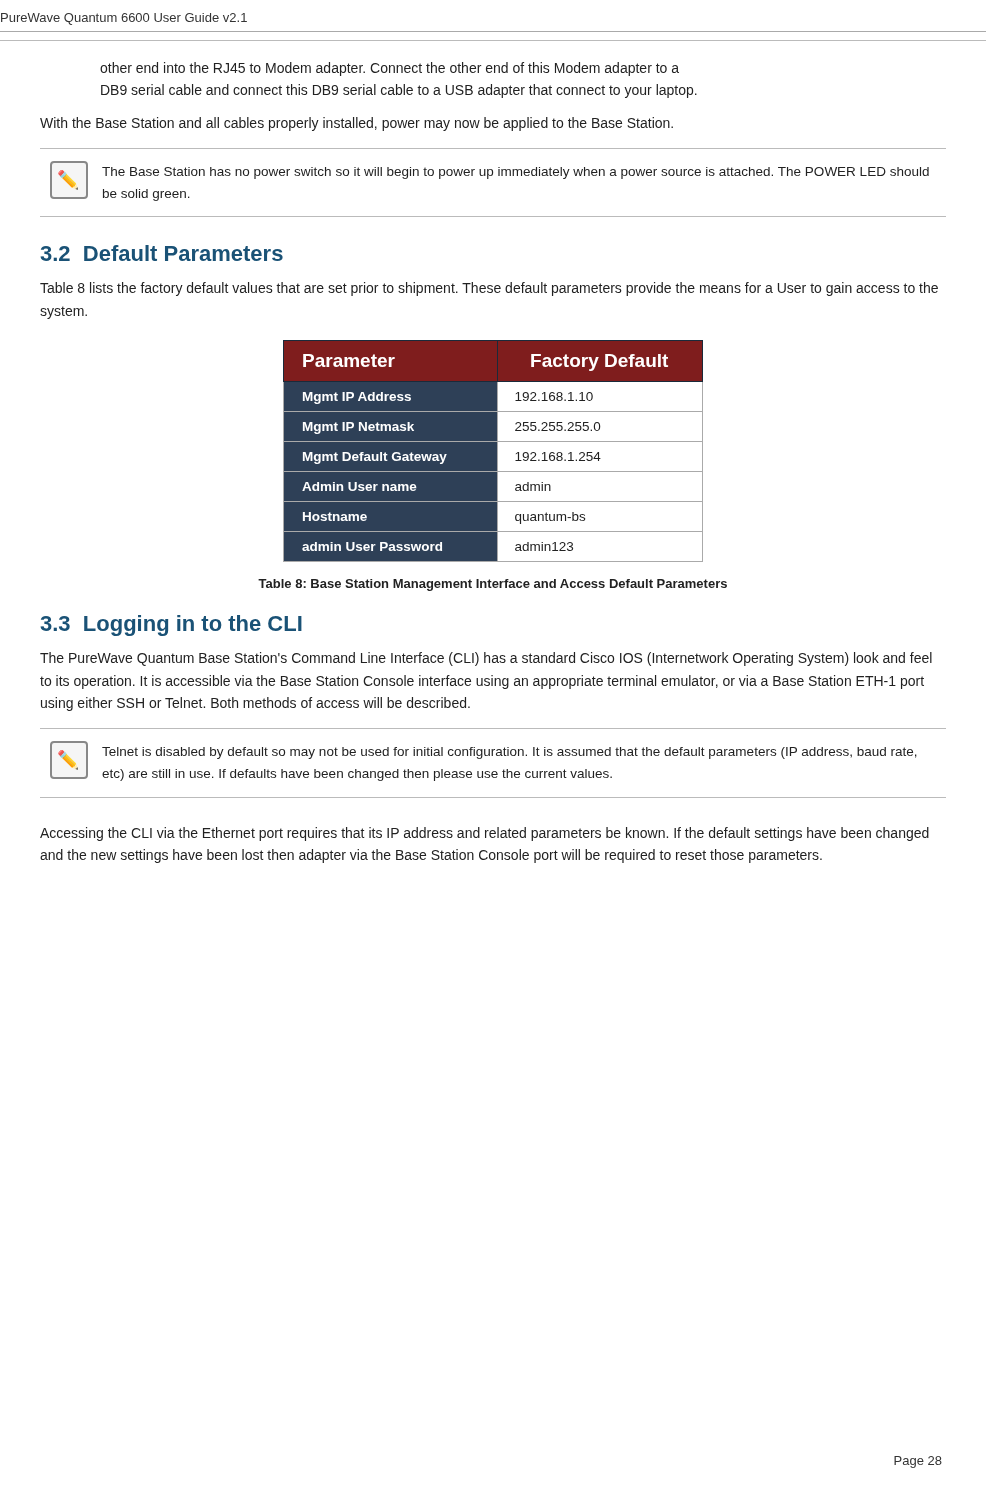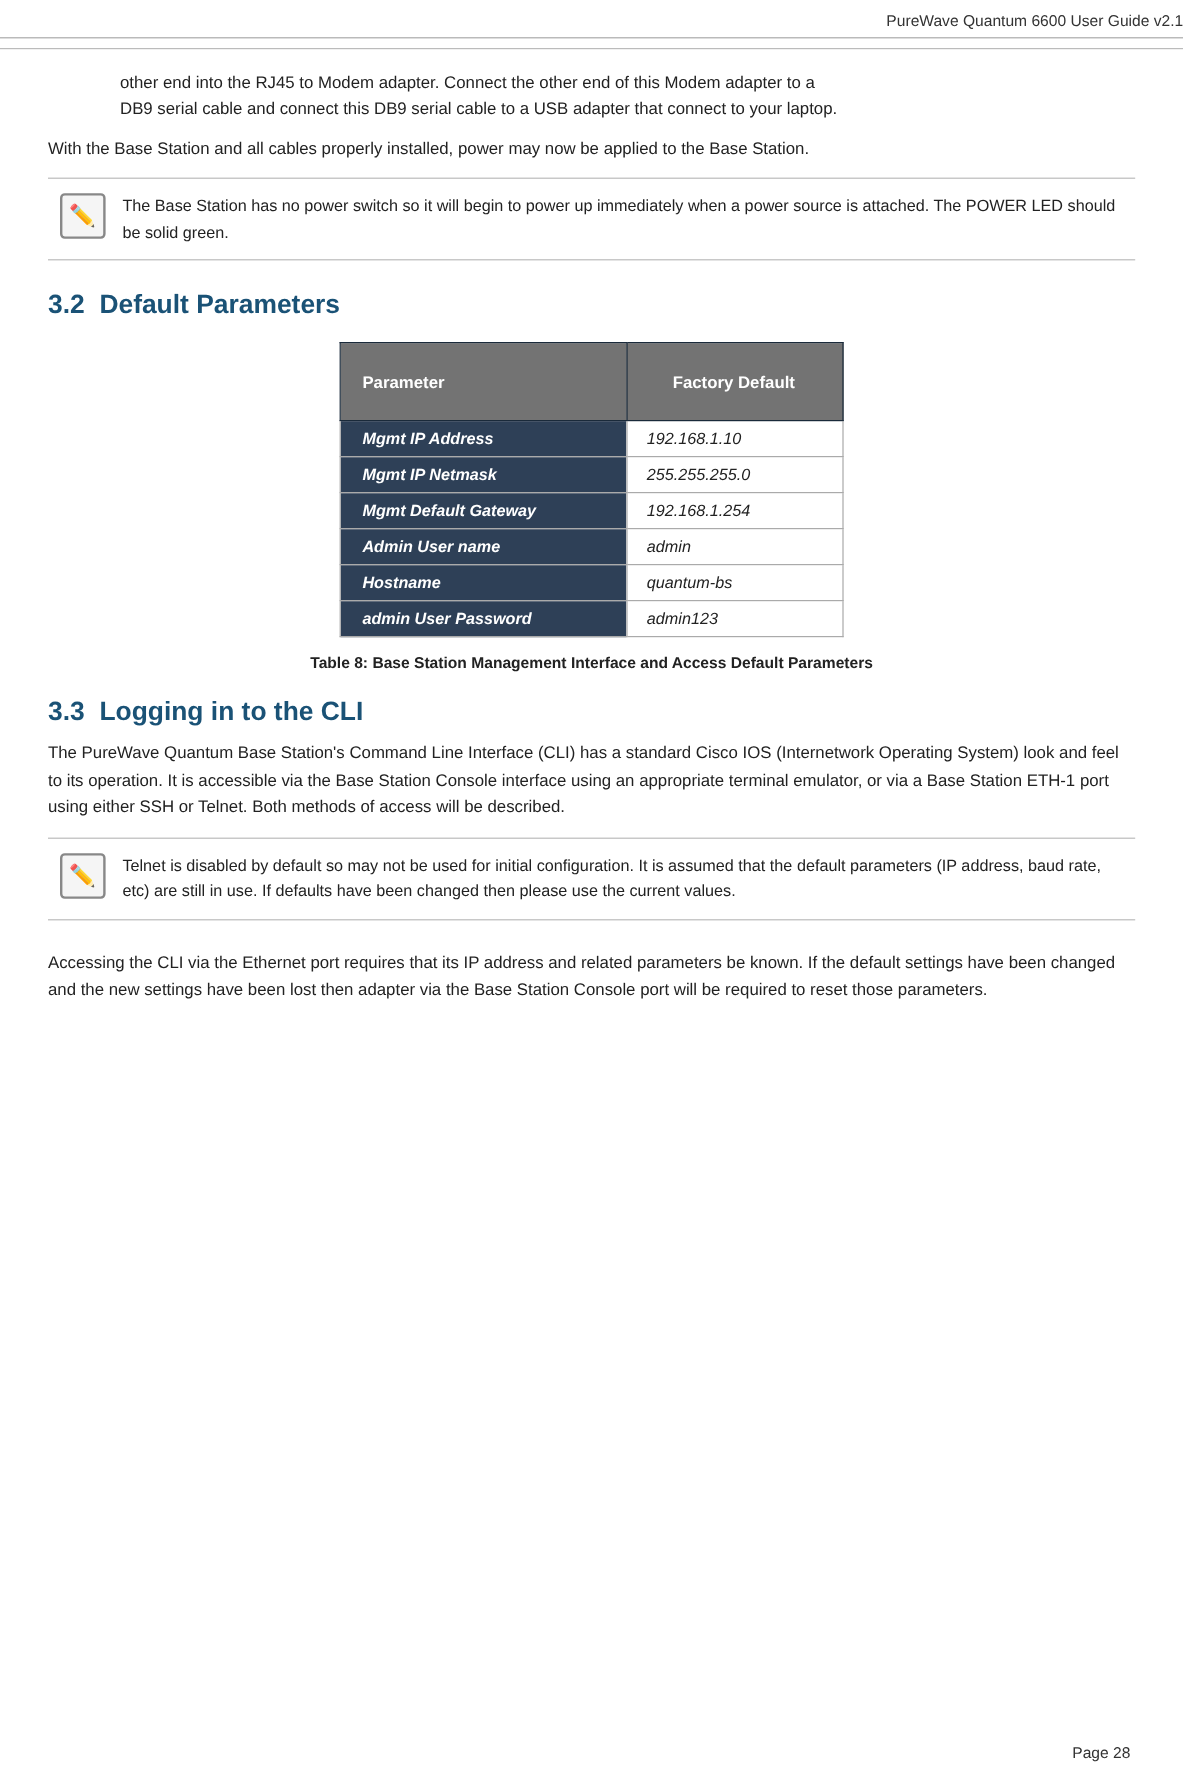--- a/index.html
+++ b/index.html
@@ -7,21 +7,21 @@
       font-family: Arial, sans-serif;
       font-size: 14px;
       color: #222;
       background: #fff;
       width: 986px;
       min-height: 1486px;
       position: relative;
     }
 
     .page-header {
-      text-align: right;
+      text-align: left;
       font-size: 13px;
       color: #333;
       padding: 10px 0 6px 0;
       border-bottom: 1px solid #aaa;
     }
 
     .content {
       padding: 0 40px;
     }
 
@@ -87,39 +87,38 @@
       justify-content: center;
       margin: 18px 0 6px 0;
     }
 
     .params-table {
       border-collapse: collapse;
       min-width: 420px;
     }
 
     .params-table th {
-      background: #737373;
-      color: #fff;
-      font-size: 14px;
-      font-weight: bold;
-      padding: 24px 18px;
+      background: #7f1d1d;
+      color: #fff;
+      font-size: 19px;
+      font-weight: bold;
+      padding: 9px 18px;
       text-align: left;
       border: 1px solid #1a2a3a;
     }
 
     .params-table th.col-factory {
       text-align: center;
       padding-left: 16px;
     }
 
     .params-table td {
       padding: 7px 18px;
       font-size: 13.5px;
       border: 1px solid #aaa;
-      font-style: italic;
     }
 
     .params-table tr:nth-child(even) td.col-param {
       background: #2e4057;
       color: #fff;
       font-weight: bold;
     }
     .params-table tr:nth-child(odd) td.col-param {
       background: #2e4057;
       color: #fff;
@@ -172,20 +171,21 @@
   <div class="note-box">
     <div class="note-icon">✏️</div>
     <div class="note-text">The Base Station has no power switch so it will begin to power up immediately when a power source is attached. The POWER LED should be solid green.</div>
   </div>
 
   <div class="section-heading">
     <span>3.2</span>&nbsp;
     <span>Default Parameters</span>
   </div>
 
+  <div class="body-text">Table 8 lists the factory default values that are set prior to shipment. These default parameters provide the means for a User to gain access to the system.</div>
 
   <div class="params-table-wrapper">
     <table class="params-table">
       <thead>
         <tr>
           <th class="col-param">Parameter</th>
           <th class="col-factory">Factory Default</th>
         </tr>
       </thead>
       <tbody id="params-tbody">

